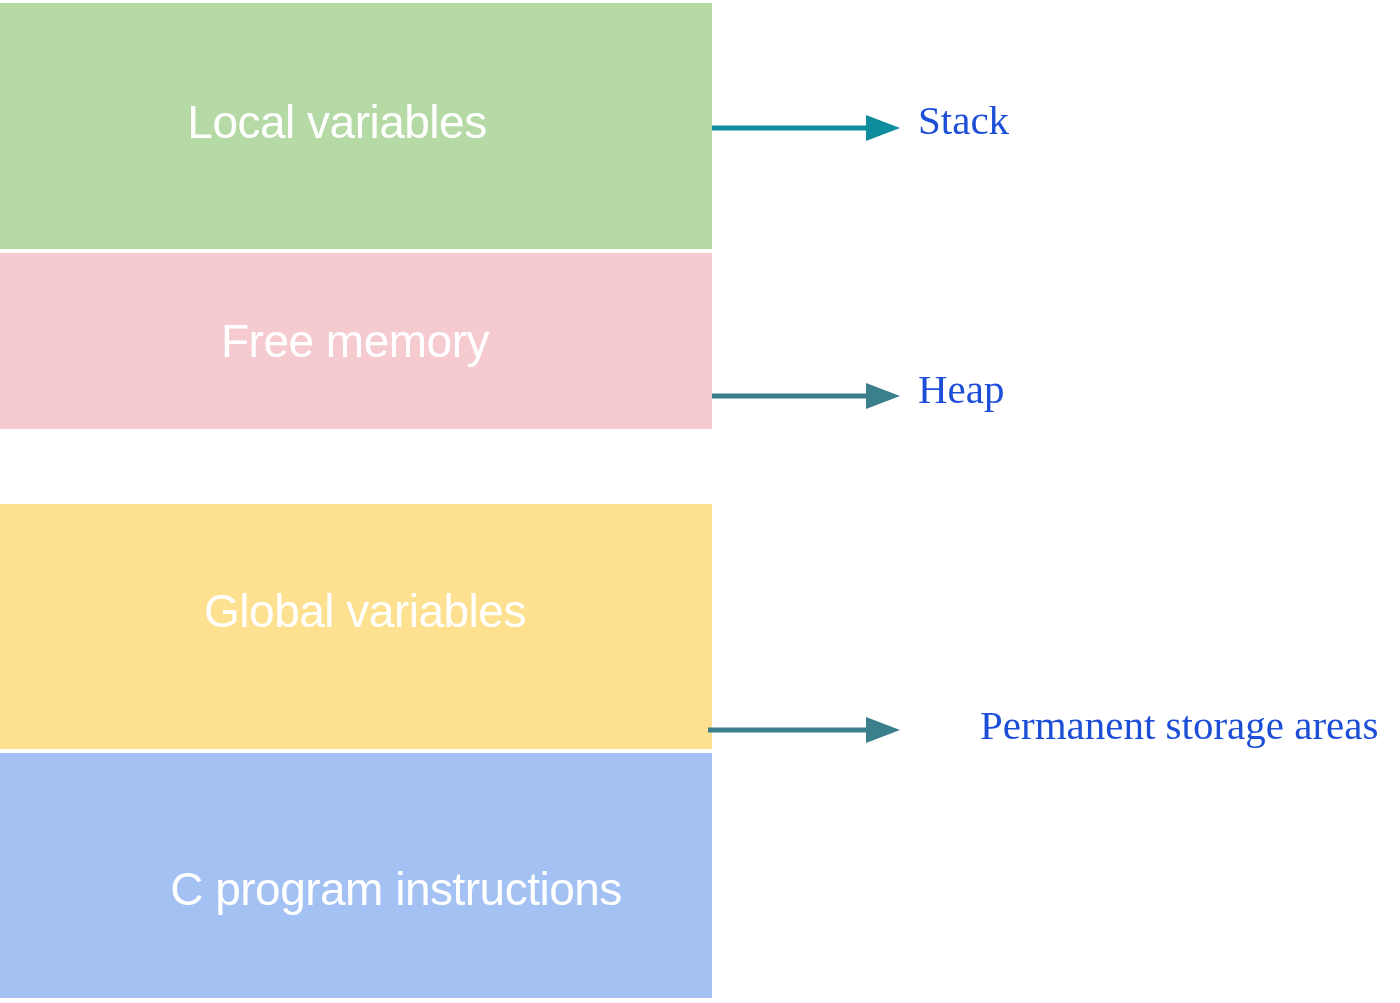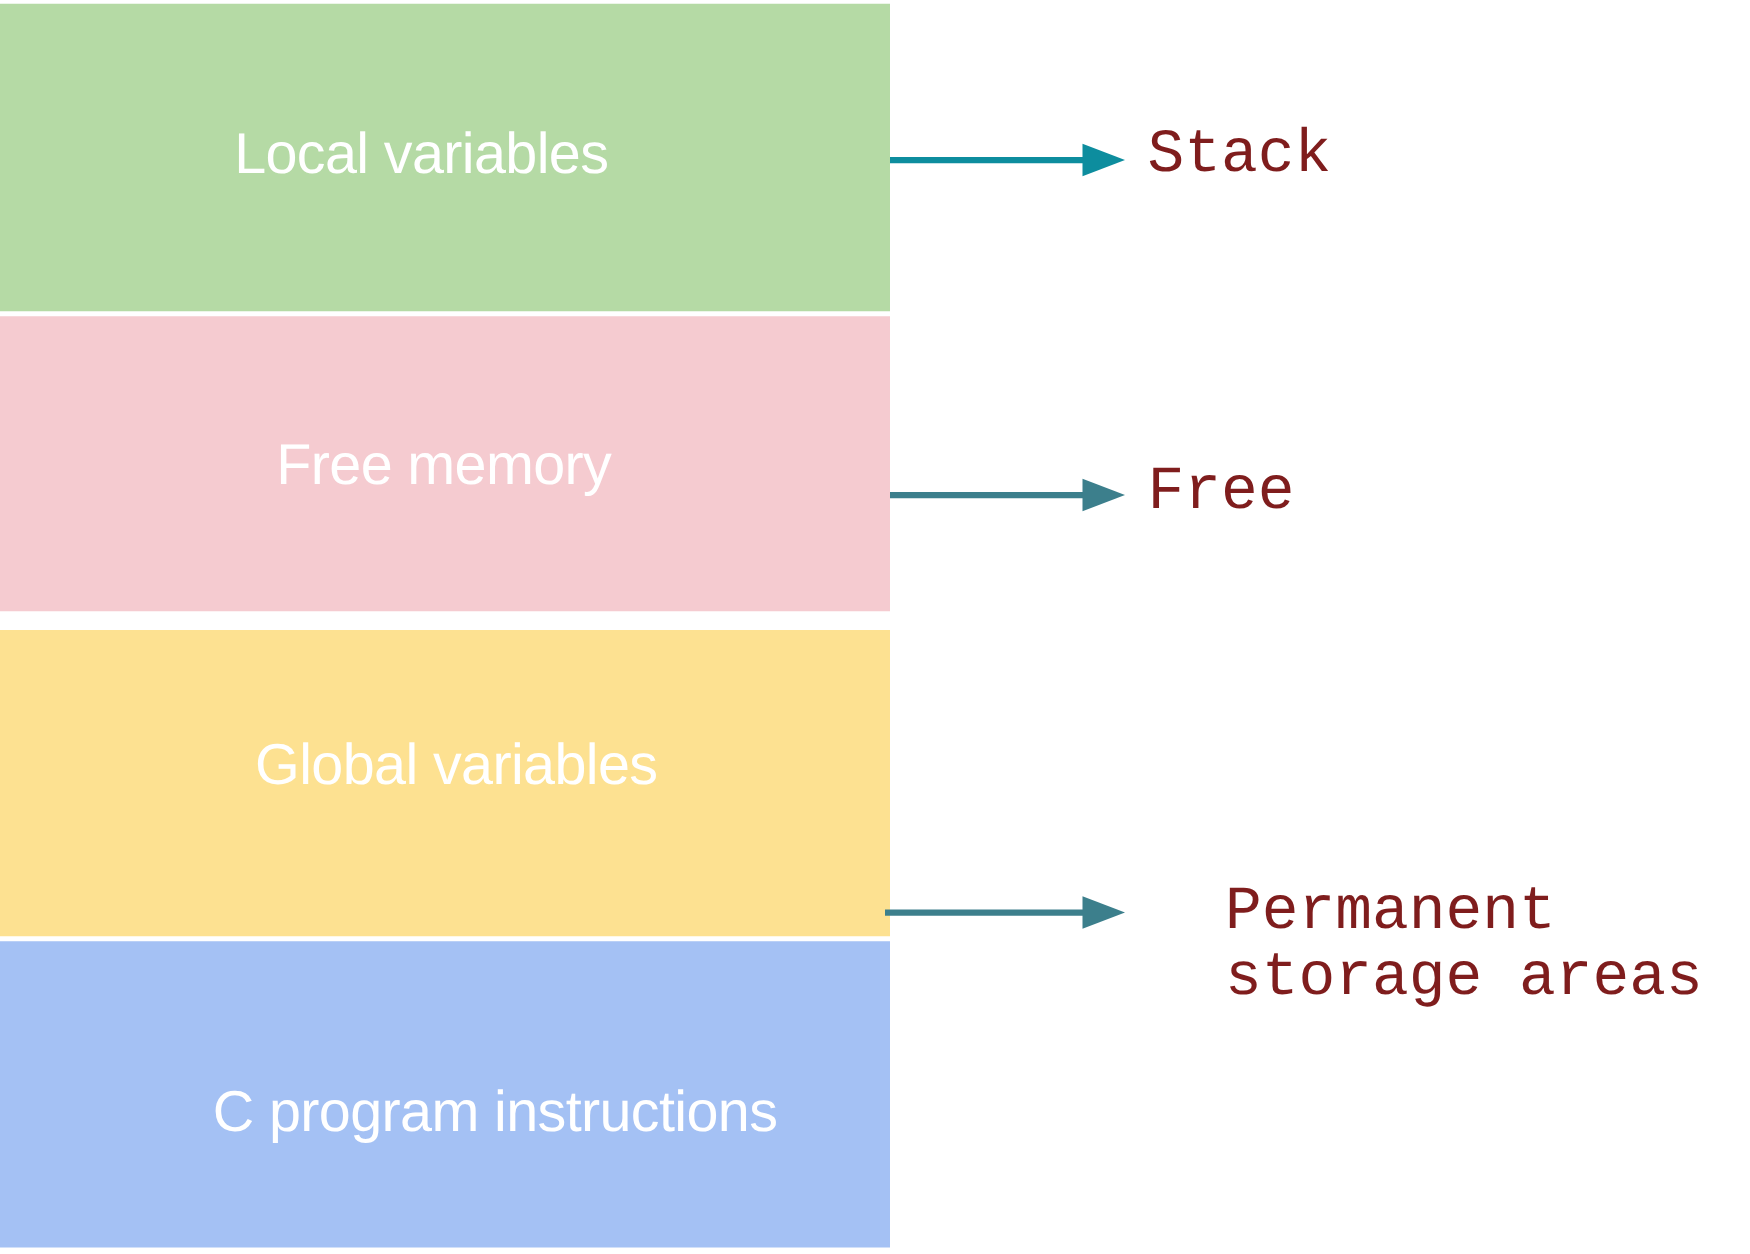--- a/index.html
+++ b/index.html
@@ -32,21 +32,21 @@
     color: #ffffff;
     font-family: "Liberation Sans", sans-serif;
     font-weight: normal;
     font-size: 46px;
     letter-spacing: -0.5px;
     line-height: 1;
     white-space: nowrap;
   }
 
   #block-stack      { top: 3px;   height: 246px; background: #b5daa5; }
-  #block-free       { top: 253px; height: 236px; background: #f5cbd0; }
+  #block-free       { top: 253px; height: 176px; background: #f5cbd0; }
   #block-global     { top: 504px; height: 245px; background: #fde191; }
   #block-code       { top: 753px; height: 245px; background: #a4c1f4; }
 
   
   #block-stack  .mem-label  { transform: translate(-19px, -4px); }
   #block-free   .mem-label  { transform: translate(-1px, 0px); }
   #block-global .mem-label  { transform: translate(9px, -16px); }
   #block-code   .mem-label  { transform: translate(40px, -8px); margin-top: 43px; }
 
   
@@ -54,24 +54,24 @@
     position: absolute;
     overflow: visible;
   }
   #arrow-stack  { left: 706px; top: 108px; }
   #arrow-heap   { left: 706px; top: 376px; }
   #arrow-perm   { left: 702px; top: 710px; }
 
   
   .side-label {
     position: absolute;
-    color: #7f1d1d;
-    font-family: Liberation Mono, monospace;
+    color: #1d4ed8;
+    font-family: Liberation Serif, serif;
     font-weight: normal;
-    font-size: 49px;
+    font-size: 41px;
     line-height: 1.0;
     white-space: pre;
   }
   #label-stack { left: 918px; top: 100px; }
   #label-heap  { left: 918px; top: 369px; }
   #label-perm  {
     left: 948px;
     top: 703px;
     width: 450px;
     white-space: normal;
@@ -110,17 +110,17 @@
     <polygon points="160,7 194,20 160,33" fill="#3c7f8c"></polygon>
   </svg>
 
   <svg class="arrow-svg" id="arrow-perm" width="204" height="40" viewBox="0 0 204 40">
     <line x1="6" y1="20" x2="172" y2="20" stroke="#3c7f8c" stroke-width="5"></line>
     <polygon points="164,7 198,20 164,33" fill="#3c7f8c"></polygon>
   </svg>
 
   <div class="side-label" id="label-stack">Stack</div>
 
-  <div class="side-label" id="label-heap">Free</div>
+  <div class="side-label" id="label-heap">Heap</div>
 
   <div class="side-label" id="label-perm">Permanent storage areas</div>
 
 </div>
 
 </body></html>

